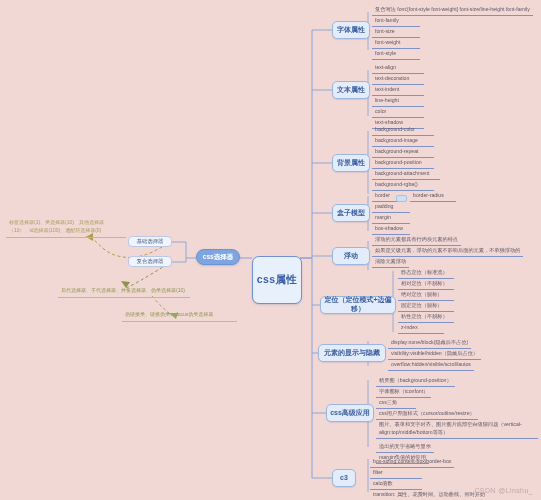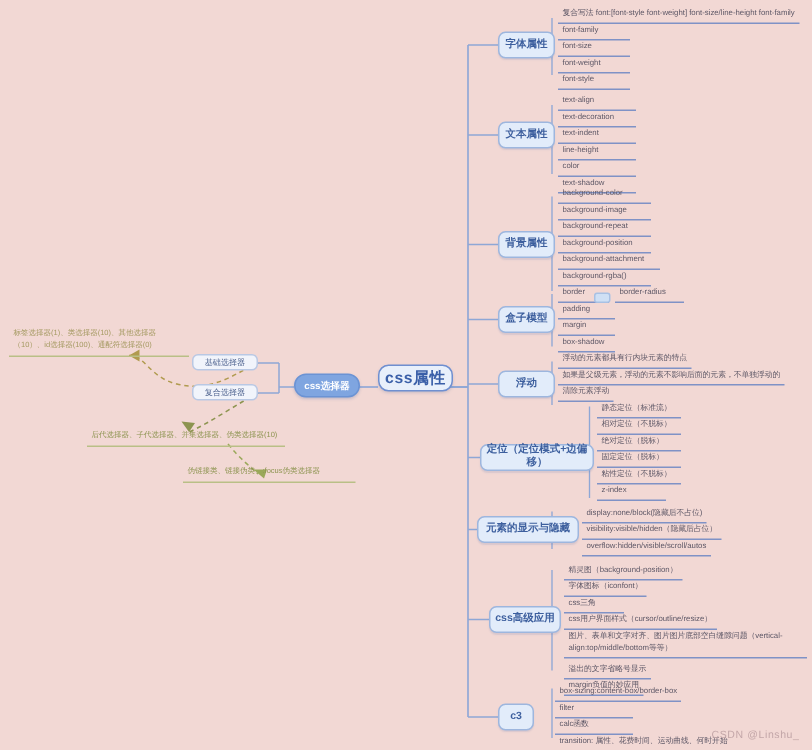--- a/index.html
+++ b/index.html
@@ -145,21 +145,21 @@
 
     <path d="M172 242 C158 248 142 262 118 256 C100 252 96 236 86 237" stroke="#b09a4e" stroke-width="1" fill="none" stroke-dasharray="3 2.5"></path>
     <path d="M172 262 C160 268 140 282 126 288" stroke="#8d9450" stroke-width="1" fill="none" stroke-dasharray="3 2.5"></path>
     <path d="M152 296 C160 306 168 312 172 316" stroke="#9aa85a" stroke-width="1" fill="none" stroke-dasharray="3 2.5"></path>
 
     <polygon points="86,237 93,233 93,241" fill="#b09a4e"></polygon>
     <polygon points="126,288 121,281 130,282" fill="#8d9450"></polygon>
     <polygon points="176,319 169,313 178,313" fill="#9aa85a"></polygon>
   </svg>
 
-  <div class="node root" style="left:252px;top:243px;width:50px;height:18px;">css属性</div>
+  <div class="node root" style="left:252px;top:256px;width:50px;height:48px;">css属性</div>
 
   <div class="node selector-pill" style="left:196px;top:249px;width:44px;height:16px;">css选择器</div>
 
   <div class="node sub-pill" style="left:128px;top:236px;width:44px;height:11px;">基础选择器</div>
 
   <div class="node sub-pill" style="left:128px;top:256px;width:44px;height:11px;">复合选择器</div>
 
   <div class="note n1" style="left:6px;top:217px;width:120px;">标签选择器(1)、类选择器(10)、其他选择器（10）、id选择器(100)、通配符选择器(0)</div>
 
   <div class="note" style="left:58px;top:285px;width:132px;">后代选择器、子代选择器、并集选择器、伪类选择器(10)</div>

